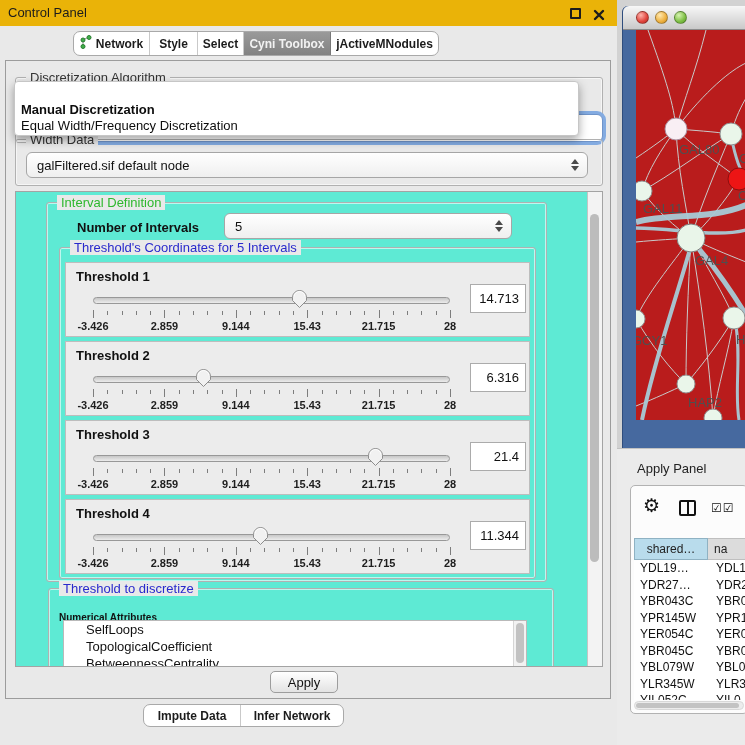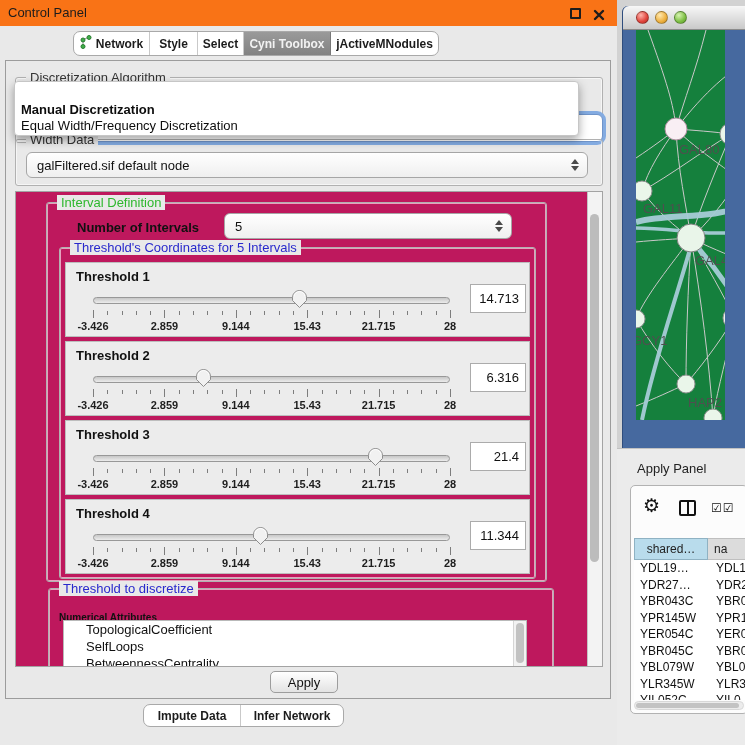--- a/index.html
+++ b/index.html
@@ -2,21 +2,21 @@
 <html><head>
 <meta charset="utf-8">
 <style>
   *{box-sizing:border-box;margin:0;padding:0}
   html,body{width:745px;height:745px}
   body{font-family:"Liberation Sans","DejaVu Sans",sans-serif;background:#e9e9e9;overflow:hidden}
   .screen{position:relative;width:745px;height:745px;background:#e9e9e9;overflow:hidden}
 
   
   .cp{position:absolute;left:0;top:0;width:617px;height:745px;background:#e9e9e9}
-  .cp-titlebar{position:absolute;left:0;top:0;width:100%;height:26px;background:#f97316}
+  .cp-titlebar{position:absolute;left:0;top:0;width:100%;height:26px;background:#eab308}
   .cp-title{position:absolute;left:8px;top:5px;font-size:13px;color:#1c1c1c}
   .float-icon{position:absolute;right:36px;top:8px;width:11px;height:11px;border:2px solid #1c1c1c;border-radius:1px}
   .close-icon{position:absolute;right:12px;top:7px;width:12px;height:12px}
 
   .seg{position:absolute;display:flex;background:#fff;border:1px solid #a9a9a9;border-radius:7px;overflow:hidden}
   .seg-top{left:73px;top:31px;height:25px}
   .seg-bottom{left:143px;top:704px;height:23px}
   .seg-item{display:flex;align-items:center;justify-content:center;gap:4px;font-size:12px;font-weight:700;color:#1c1c1c;border-right:1px solid #c9c9c9;cursor:default}
   .seg-item:last-child{border-right:none}
   .seg-item.selected{background:linear-gradient(#9a9a9a,#828282);color:#f2f2f2;border-right-color:#787878}
@@ -35,21 +35,21 @@
   .popup-hint{position:absolute;top:4px;width:100%;text-align:center;font-size:13px;color:#b4b4b4}
   .popup-item{position:absolute;left:6px;font-size:13px;color:#0d0d0d;white-space:nowrap}
 
   .td-group{left:9px;top:78px;width:588px;height:47px}
   .combo{position:absolute;background:linear-gradient(#ffffff,#efefef);border:1px solid #a6a6a6;border-radius:6px;font-size:13px;color:#111;display:flex;align-items:center;padding:0 24px 0 10px}
   .spin{position:absolute;right:8px;top:50%;transform:translateY(-50%);display:flex;flex-direction:column;gap:2px}
   .spin .up{width:0;height:0;border-left:4px solid transparent;border-right:4px solid transparent;border-bottom:5px solid #4a4a4a}
   .spin .down{width:0;height:0;border-left:4px solid transparent;border-right:4px solid transparent;border-top:5px solid #4a4a4a}
   .td-combo{left:10px;top:12px;width:562px;height:26px}
 
-  .scrollbox{position:absolute;left:9px;top:130px;width:588px;height:476px;border:1px solid #a3a3a3;background:#be185d;overflow:hidden}
+  .scrollbox{position:absolute;left:9px;top:130px;width:588px;height:476px;border:1px solid #a3a3a3;background:#5eead4;overflow:hidden}
   .vscroll{position:absolute;right:0;top:0;width:15px;height:100%;background:#f3f3f3;border-left:1px solid #c4c4c4}
   .vscroll-thumb{position:absolute;left:2px;top:22px;width:9px;height:348px;background:#bcbcbc;border-radius:5px}
 
   .interval-group{left:30px;top:10px;width:501px;height:380px}
   .noi-label{position:absolute;left:30px;top:17px;font-size:13px;font-weight:700;color:#111}
   .noi-combo{left:177px;top:10px;width:288px;height:26px}
   .thr-group{left:12px;top:44px;width:477px;height:332px}
 
   .thr-panel{position:absolute;left:5px;width:465px;height:75px;background:#ececec;border:1px solid #bdbdbd}
   .thr-label{position:absolute;left:10px;top:6px;font-size:13px;font-weight:700;color:#111}
@@ -72,21 +72,21 @@
   .apply-btn{position:absolute;left:264px;top:610px;width:68px;height:22px;border:1px solid #9d9d9d;border-radius:5px;background:linear-gradient(#ffffff,#e3e3e3);font-size:13px;color:#111;font-family:inherit}
 
   
   .right{position:absolute;left:617px;top:0;width:128px;height:745px;background:#d2d2d2;overflow:hidden}
   .netwin{position:absolute;left:5px;top:6px;width:123px;height:444px;border-radius:6px 0 0 0;background:#46699f;border-left:1px solid #2f4d7d;border-bottom:2px solid #3c5c8e}
   .netwin-titlebar{position:absolute;left:0;top:0;width:100%;height:24px;background:linear-gradient(#f7f7f7,#c9c9c9);border-bottom:1px solid #8b8b8b;border-radius:6px 0 0 0}
   .light{position:absolute;top:5px;width:13px;height:13px;border-radius:50%;border:1px solid rgba(0,0,0,.3)}
   .light.red{left:13px;background:radial-gradient(circle at 35% 30%,#ffb3ab,#e0443c 60%,#aa2d26)}
   .light.yellow{left:32px;background:radial-gradient(circle at 35% 30%,#ffe9b0,#eeb03e 60%,#c08a22)}
   .light.green{left:51px;background:radial-gradient(circle at 35% 30%,#d6f3b0,#7dbf44 60%,#5c9a2c)}
-  .canvas{position:absolute;left:13px;top:24px;width:89px;height:390px;background:#15803d;overflow:hidden}
+  .canvas{position:absolute;left:13px;top:24px;width:110px;height:390px;background:#b91c1c;overflow:hidden}
 
   .tp-area{position:absolute;left:0;top:448px;width:128px;height:297px;background:#ebebeb;border-top:1px solid #c2c2c2}
   .tp-title{position:absolute;left:20px;top:12px;font-size:13px;color:#222}
   .tpanel{position:absolute;left:13px;top:36px;width:118px;height:229px;background:#fcfcfc;border:1px solid #b2b2b2;border-radius:5px;overflow:hidden}
   .gear-icon{position:absolute;left:12px;top:10px;font-size:19px;line-height:1;color:#111}
   .split-icon{position:absolute;left:48px;top:14px;width:17px;height:16px;border:2px solid #111;border-radius:2px}
   .split-mid{position:absolute;left:50%;top:0;width:2px;height:100%;background:#111;transform:translateX(-50%)}
   .checks-icon{position:absolute;left:80px;top:15px;font-size:12px;letter-spacing:1px;color:#111}
   .tp-header{position:absolute;left:3px;top:52px;height:22px;display:flex}
   .tp-h1{width:74px;background:#b9dcec;border:1px solid #8fb2c3;font-size:12px;text-align:center;line-height:20px;color:#222}
@@ -347,22 +347,22 @@
                 <input class="valbox" readonly="" value="11.344" style="">
               </div>
             </div>
         </div>
 
         <div class="group attr-group">
           <span class="group-title blue">Threshold to discretize</span>
           <span class="attr-list-label">Numerical Attributes</span>
           <div class="attr-list">
 
-          <div class="attr-item">TopologicalCoefficient</div>
-              <div class="attr-item">SelfLoops</div>
+          <div class="attr-item">SelfLoops</div>
+              <div class="attr-item">TopologicalCoefficient</div>
               <div class="attr-item">BetweennessCentrality</div>
               <div class="attr-scroll">
                 <div class="attr-thumb"></div>
               </div>
             </div>
         </div>
 
         <div class="vscroll">
           <div class="vscroll-thumb"></div>
         </div>

